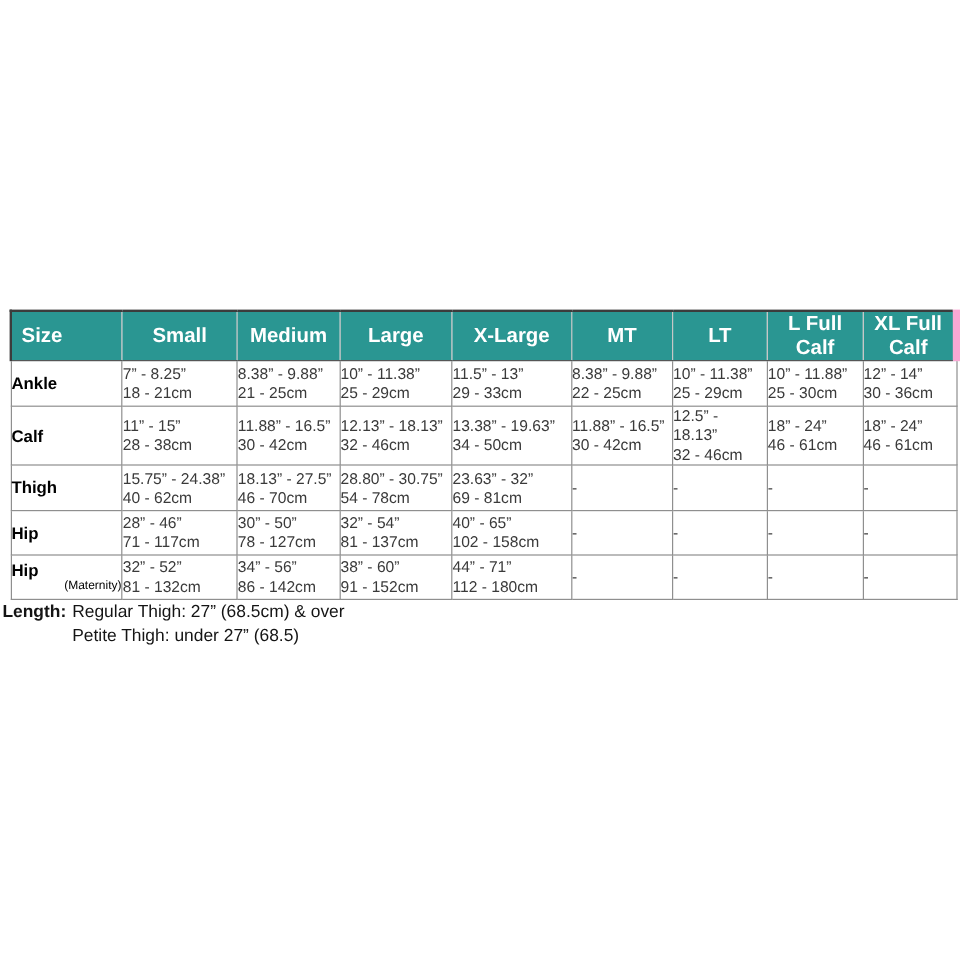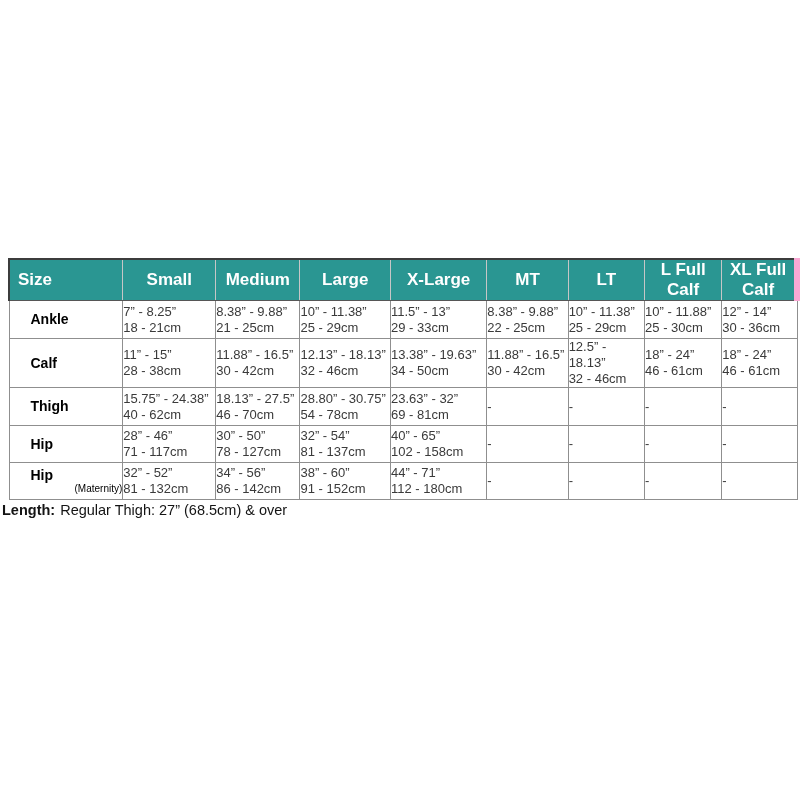--- a/index.html
+++ b/index.html
@@ -59,21 +59,21 @@
   tbody td {
     font-size: 13px;
     color: #3a3a3a;
     text-align: left;
     line-height: 16px;
     vertical-align: middle;
     background: #ffffff;
   }
   td.rowlabel {
     text-align: left;
-    padding-left: 21px;
+    padding-left: 0;
   }
   .rowlabel .lbl {
     font-weight: bold;
     color: #000000;
     font-size: 14px;
     line-height: 15px;
   }
   .rowlabel .sub {
     font-weight: normal;
     color: #000000;
@@ -307,14 +307,15 @@
           </td>
         </tr>
       </tbody>
     </table>
 </div>
 
 <div class="notes">
   <span class="label">Length:</span>
   <div class="lines">
     <div class="line">Regular Thigh: 27” (68.5cm) &amp; over</div>
+    <div class="line">Petite Thigh: under 27” (68.5)</div>
   </div>
 </div>
 
 </body></html>

